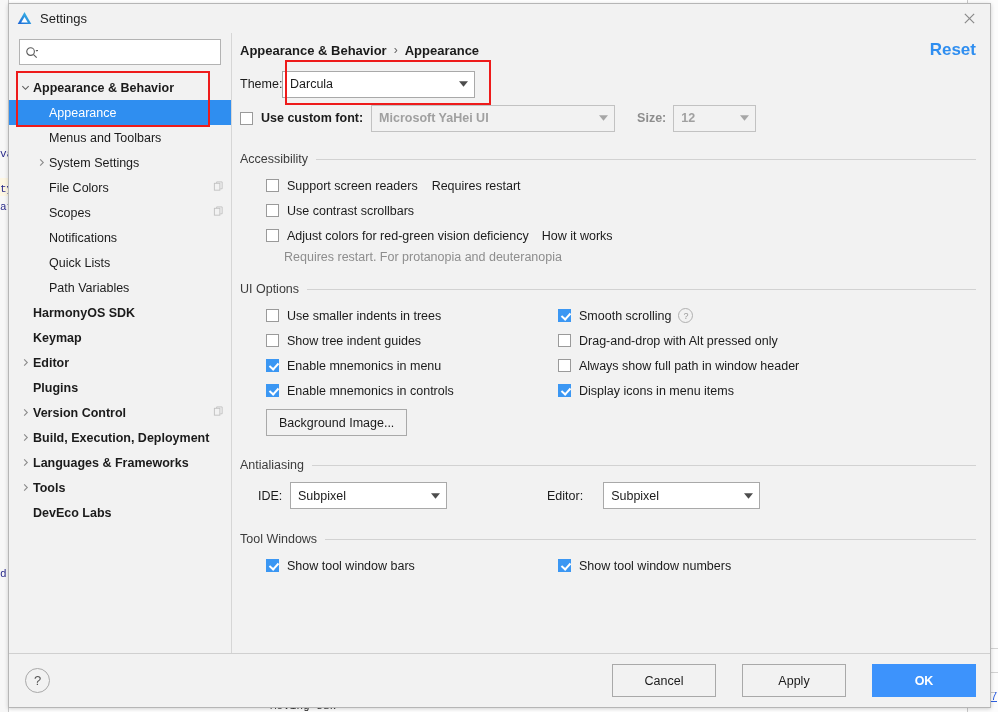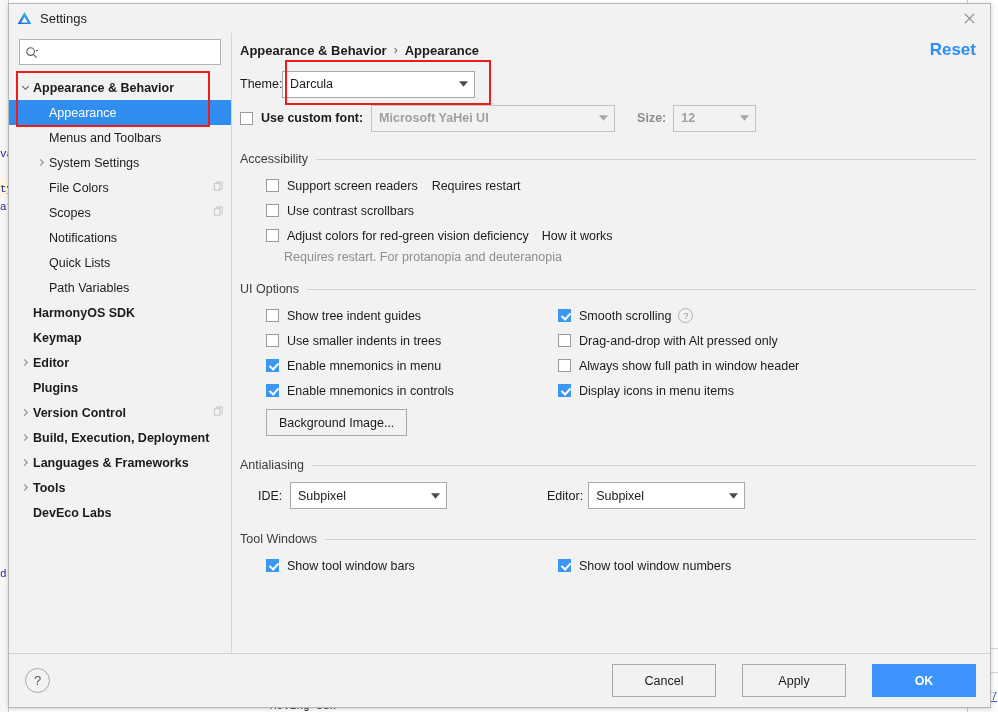--- a/index.html
+++ b/index.html
@@ -362,25 +362,25 @@
 
         <div class="sect" style="margin-top:17px;">
           <div class="secthdr">
             <span class="st">UI Options</span>
             <span class="sl"></span>
           </div>
           <div class="twocol" style="padding-left:26px;margin-top:6px;">
             <div class="col" id="ui-left">
                 <div class="cbrow">
                   <span class="cb"></span>
+                  <span class="cbtext">Use smaller indents in trees</span>
+                </div>
+                <div class="cbrow">
+                  <span class="cb"></span>
                   <span class="cbtext">Show tree indent guides</span>
-                </div>
-                <div class="cbrow">
-                  <span class="cb"></span>
-                  <span class="cbtext">Use smaller indents in trees</span>
                 </div>
                 <div class="cbrow">
                   <span class="cb on"></span>
                   <span class="cbtext">Enable mnemonics in menu</span>
                 </div>
                 <div class="cbrow">
                   <span class="cb on"></span>
                   <span class="cbtext">Enable mnemonics in controls</span>
                 </div>
               </div>
@@ -417,21 +417,21 @@
           <div class="row" style="padding-left:18px;margin-top:9px;">
             <span class="lblstatic" style="width:32px;">IDE:</span>
             <span class="combo" style="width:148px;">
               <span class="cval">Subpixel</span>
               <span class="carrow">
                 <svg viewBox="0 0 10 6" width="9" height="6">
                     <path d="M0 0 L10 0 L5 6 Z" fill="#4c4c4c"></path>
                   </svg>
               </span>
             </span>
-            <span class="lblstatic" style="margin:0 5px 0 100px;">Editor:</span>
+            <span class="lblstatic" style="margin:0 20px 0 100px;">Editor:</span>
             <span class="combo" style="width:148px;">
               <span class="cval">Subpixel</span>
               <span class="carrow">
                 <svg viewBox="0 0 10 6" width="9" height="6">
                     <path d="M0 0 L10 0 L5 6 Z" fill="#4c4c4c"></path>
                   </svg>
               </span>
             </span>
           </div>
         </div>

